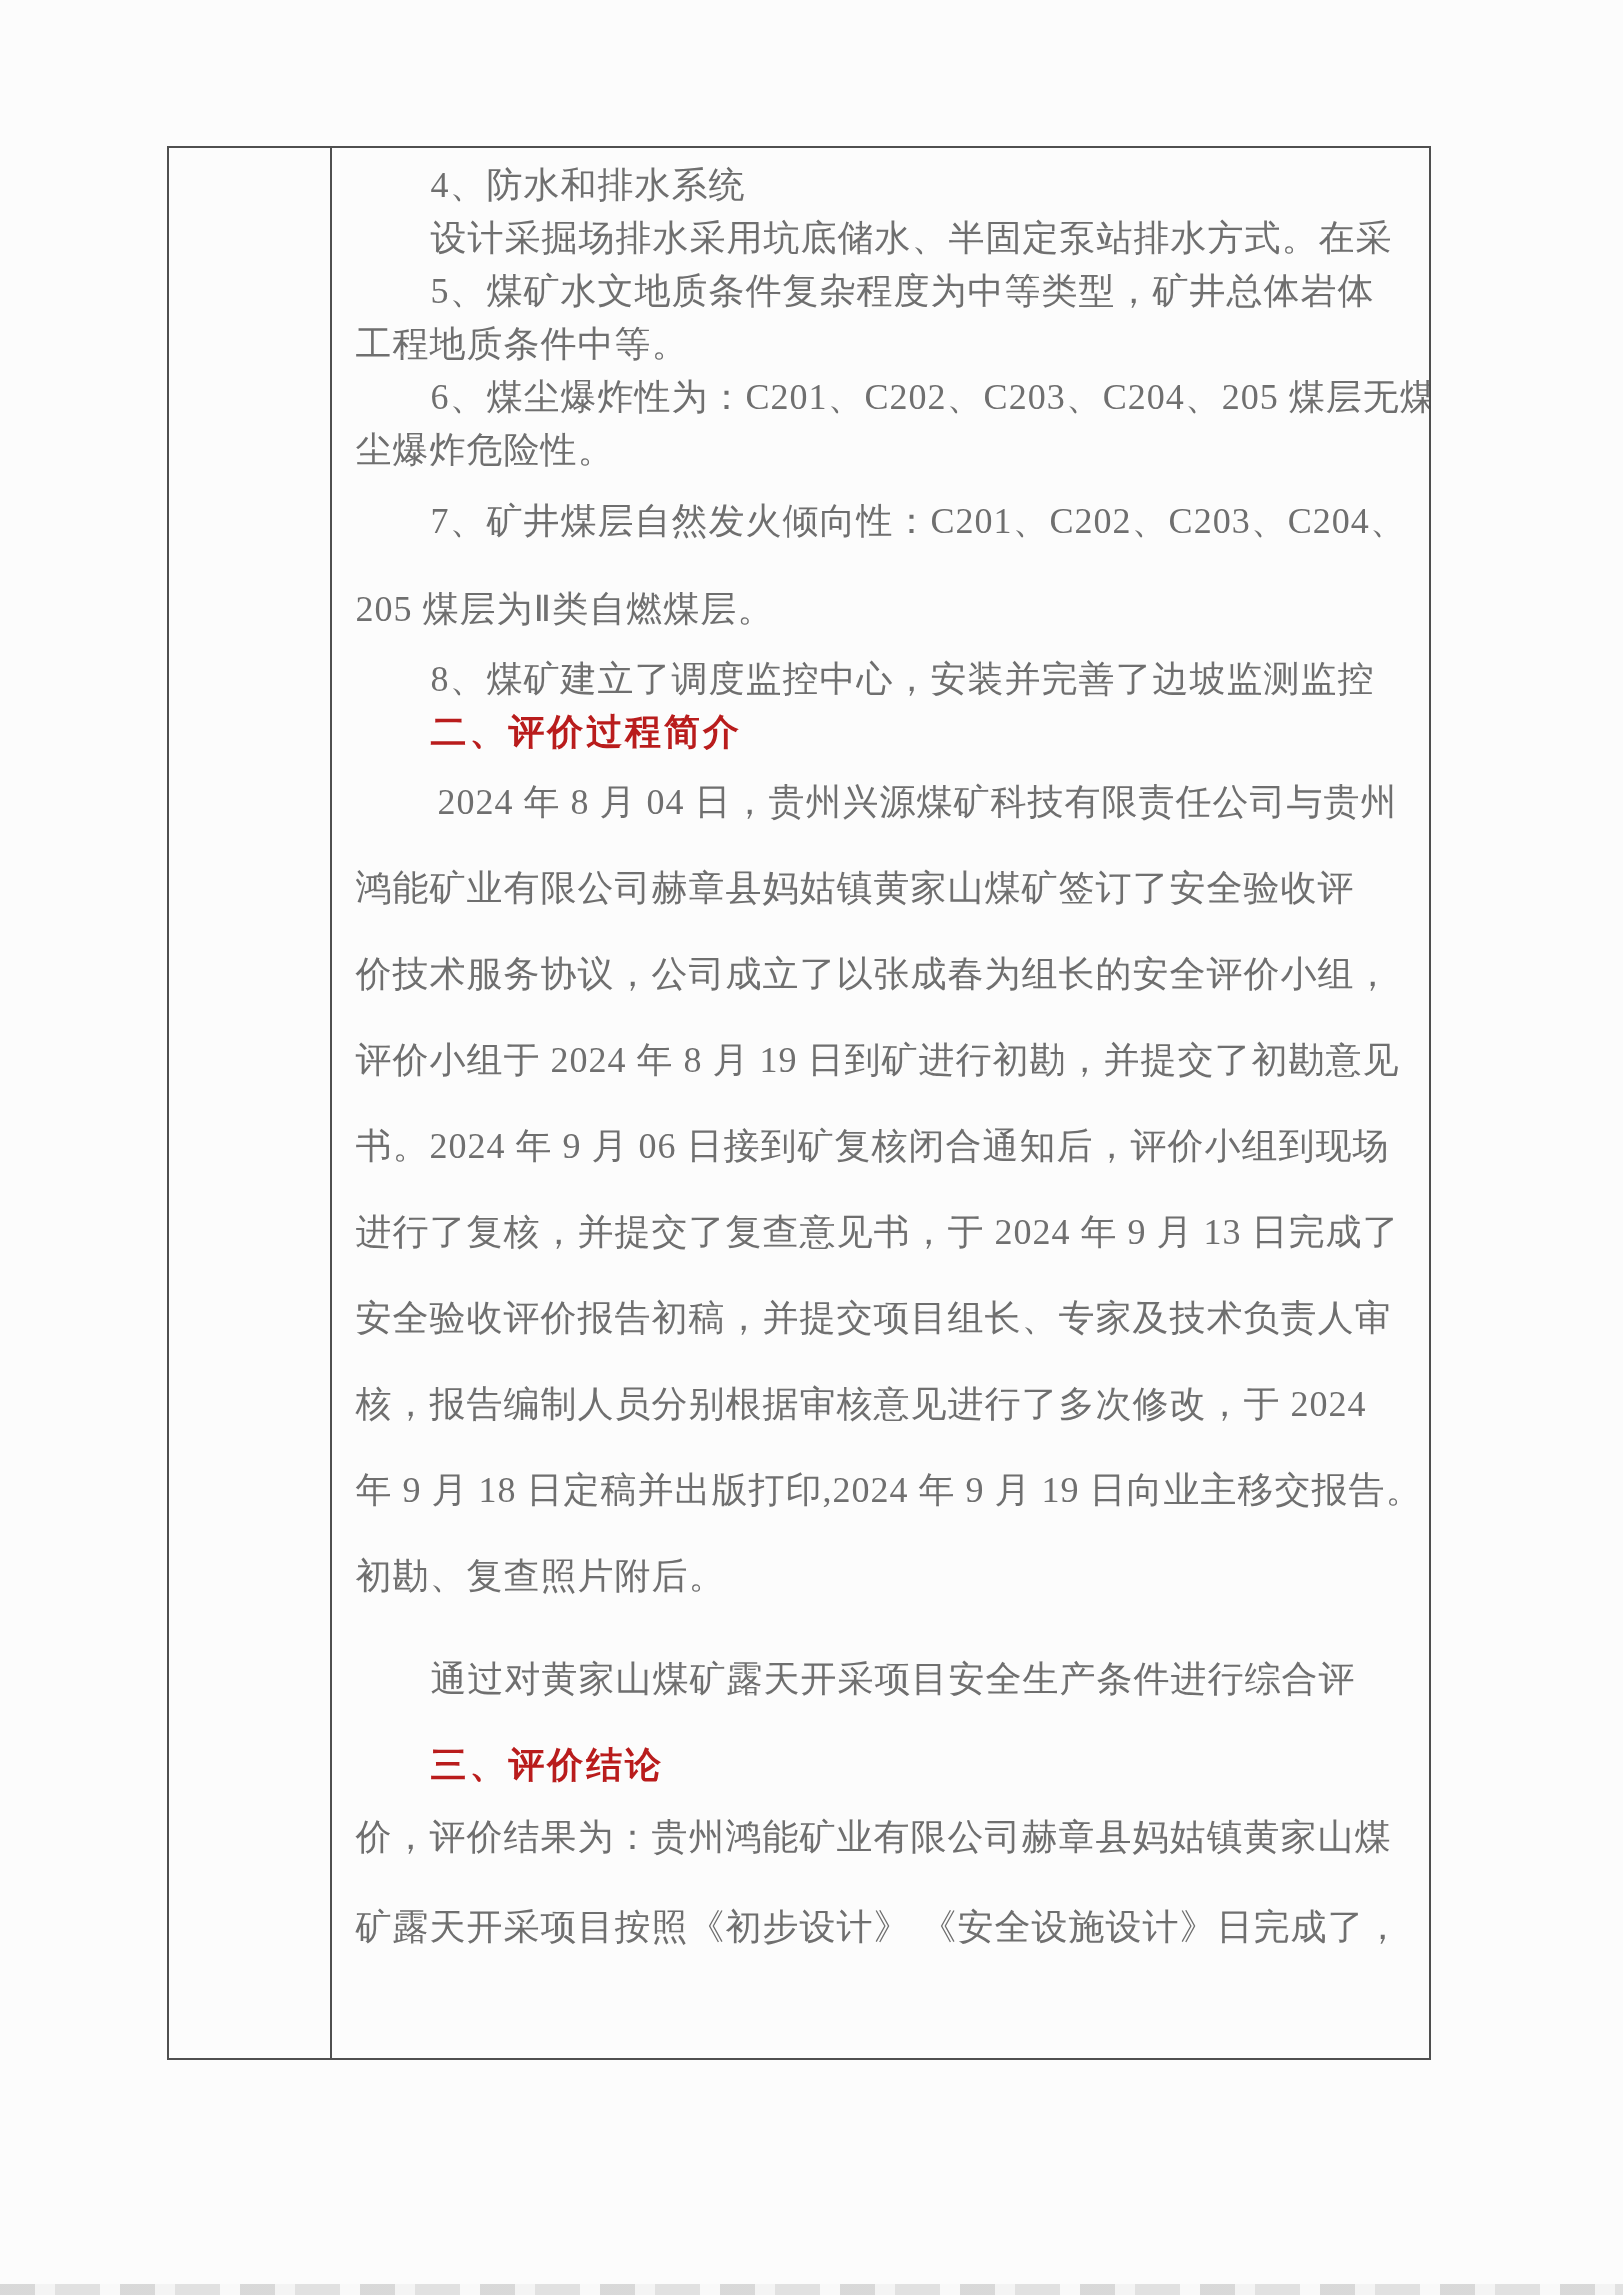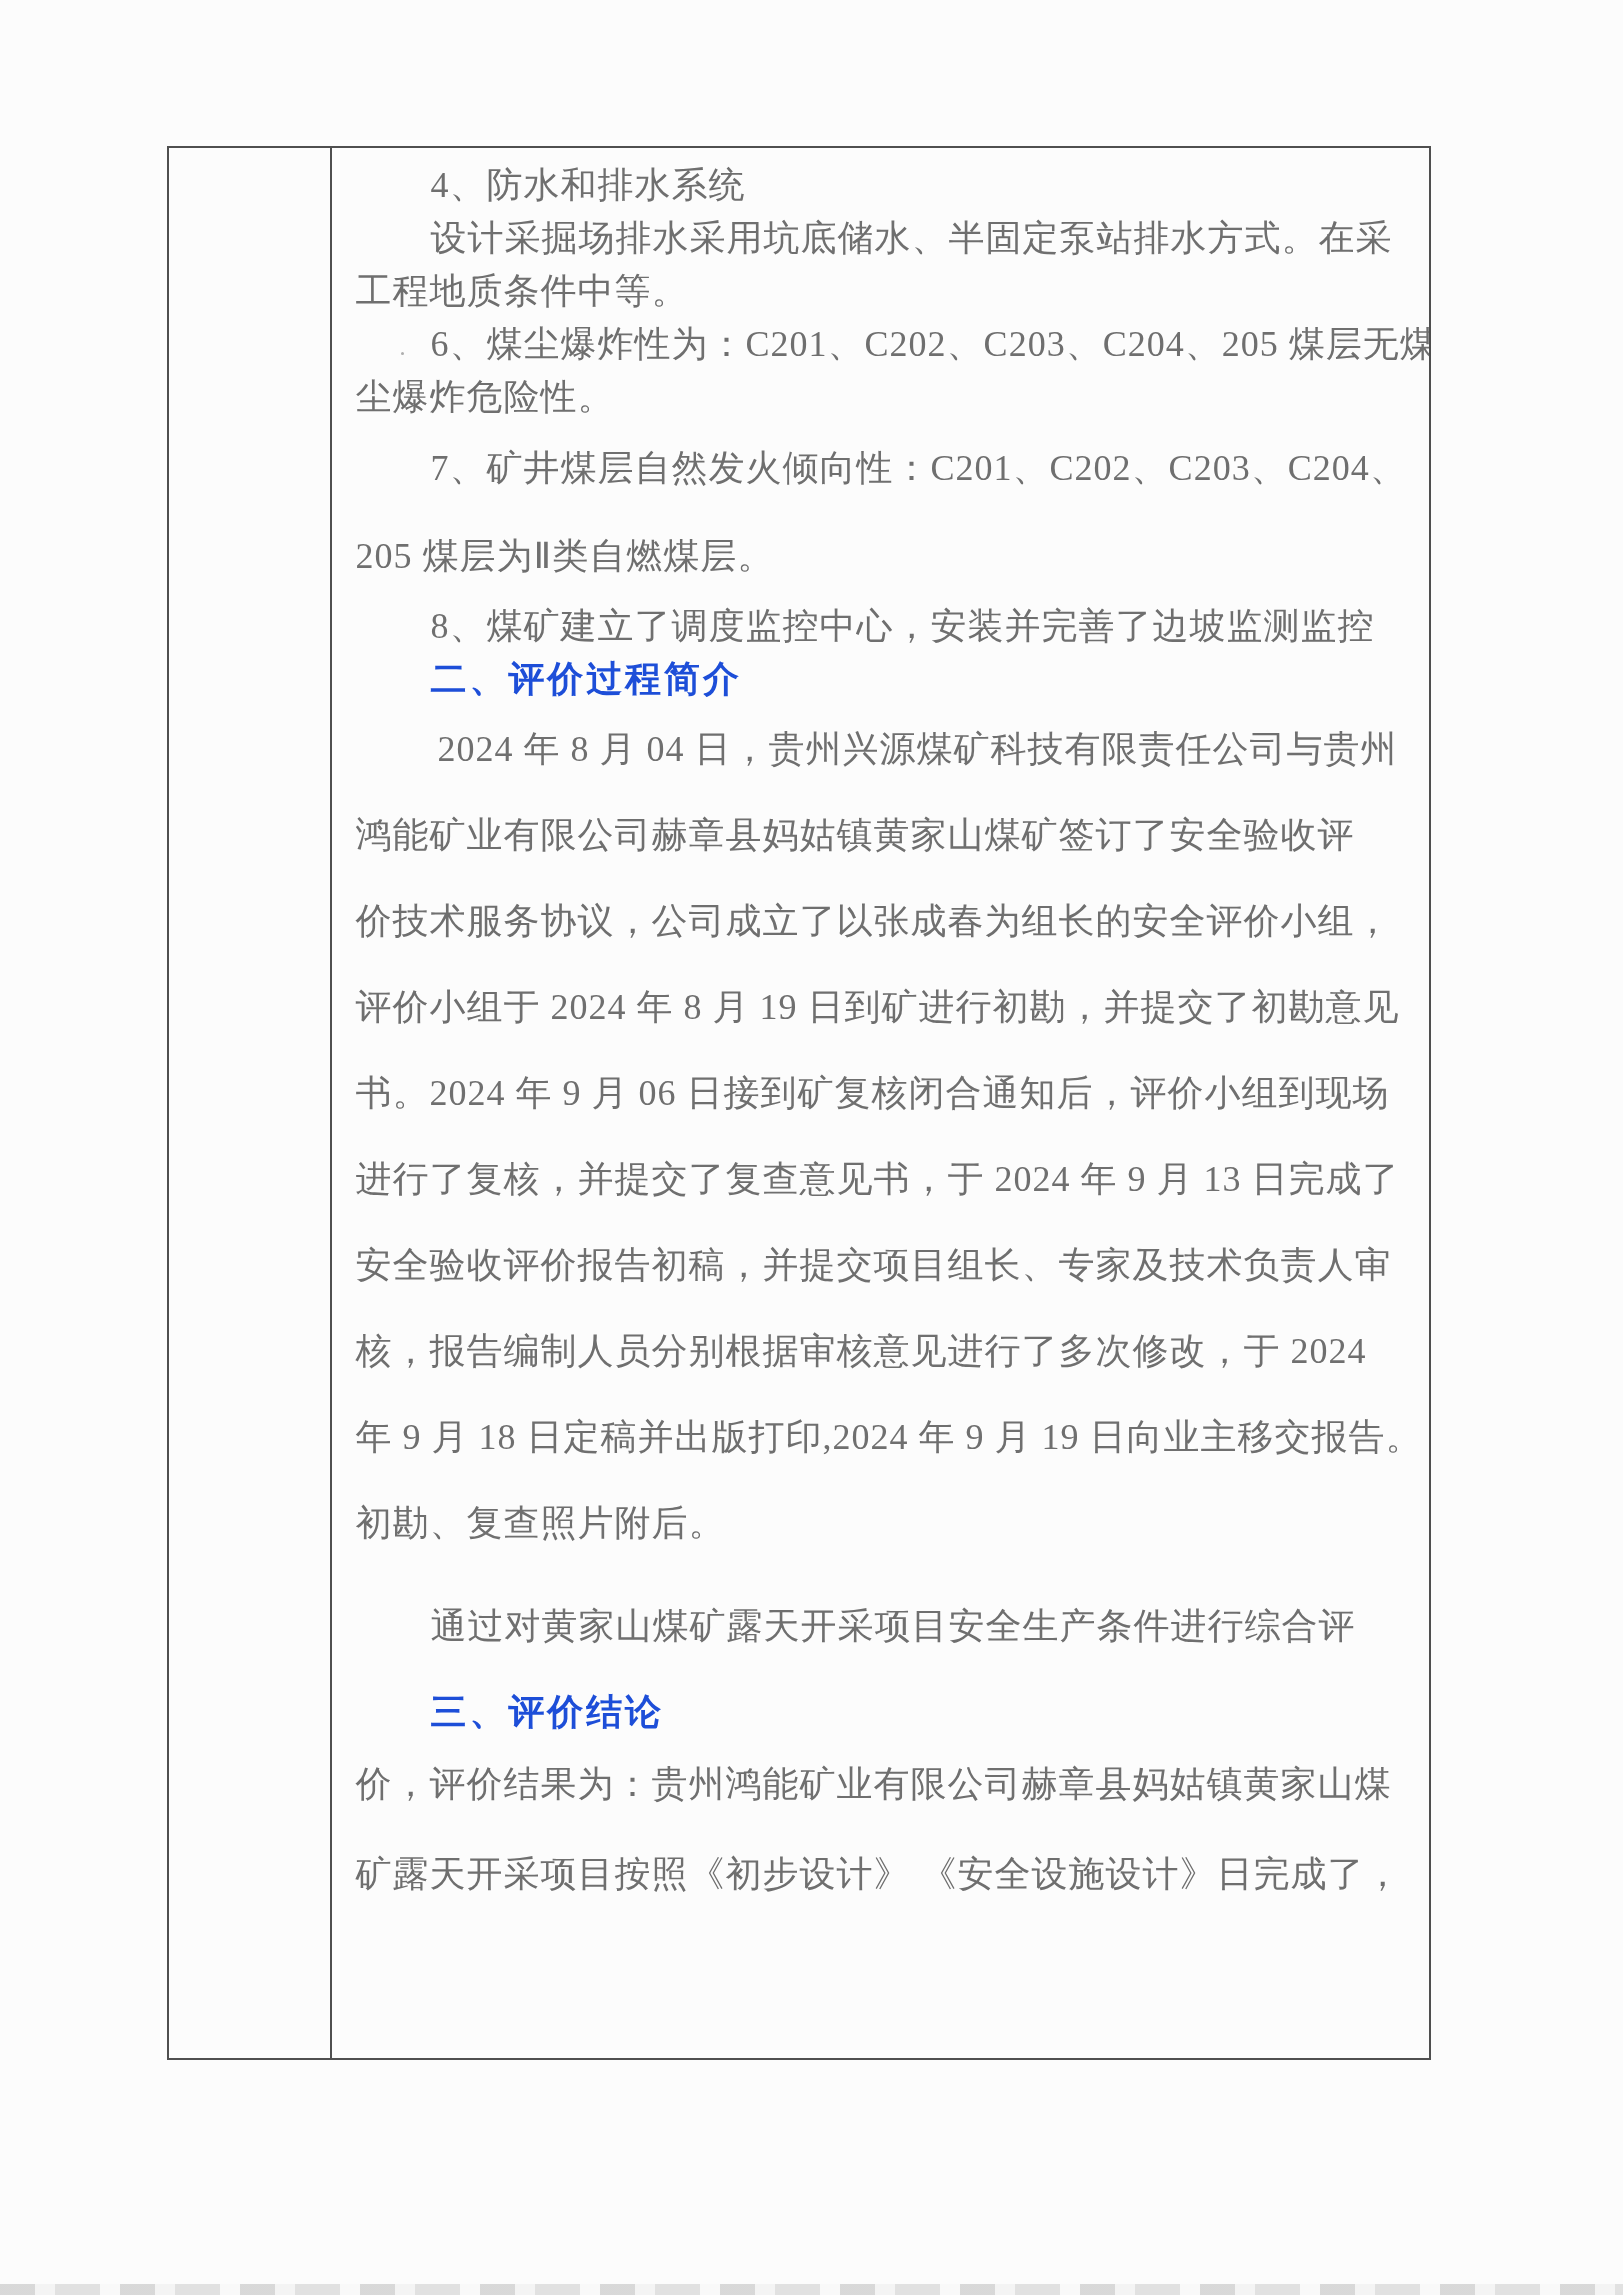--- a/index.html
+++ b/index.html
@@ -46,21 +46,21 @@
   }
   .lhA { line-height: 53px; }
   .lhB { line-height: 88px; }
   .lhD { line-height: 86px; }
   .lhE { line-height: 90px; }
   .ind  { text-indent: 75px; }
   .ind2 { text-indent: 82px; font-family: Liberation Serif, serif; }
   .head {
     line-height: 53px;
     font-weight: bold;
-    color: #1d4ed8;
+    color: #b91c1c;
     text-indent: 75px;
     letter-spacing: 2.9px;
   }
   .mt30 { margin-top: 14.7px; }
   .ink-speck {
     position: absolute;
     left: 232px;
     top: 204px;
     width: 3.4px;
     height: 3.4px;
@@ -87,20 +87,21 @@
 </head>
 <body>
 
 <div class="doc-table">
   <div class="cell-left">
     <span class="ink-speck"></span>
   </div>
   <div class="cell-right">
     <div class="ln lhA ind">4、防水和排水系统</div>
     <div class="ln lhA ind">设计采掘场排水采用坑底储水、半固定泵站排水方式。在采</div>
+    <div class="ln lhA ind">5、煤矿水文地质条件复杂程度为中等类型，矿井总体岩体</div>
     <div class="ln lhA">工程地质条件中等。</div>
     <div class="ln lhA ind">6、煤尘爆炸性为：C201、C202、C203、C204、205 煤层无煤</div>
     <div class="ln lhA">尘爆炸危险性。</div>
     <div class="ln lhB ind">7、矿井煤层自然发火倾向性：C201、C202、C203、C204、</div>
     <div class="ln lhB">205 煤层为Ⅱ类自燃煤层。</div>
     <div class="ln lhA ind">8、煤矿建立了调度监控中心，安装并完善了边坡监测监控</div>
     <div class="ln head">二、评价过程简介</div>
     <div class="ln lhD ind2">2024 年 8 月 04 日，贵州兴源煤矿科技有限责任公司与贵州</div>
     <div class="ln lhD">鸿能矿业有限公司赫章县妈姑镇黄家山煤矿签订了安全验收评</div>
     <div class="ln lhD">价技术服务协议，公司成立了以张成春为组长的安全评价小组，</div>

